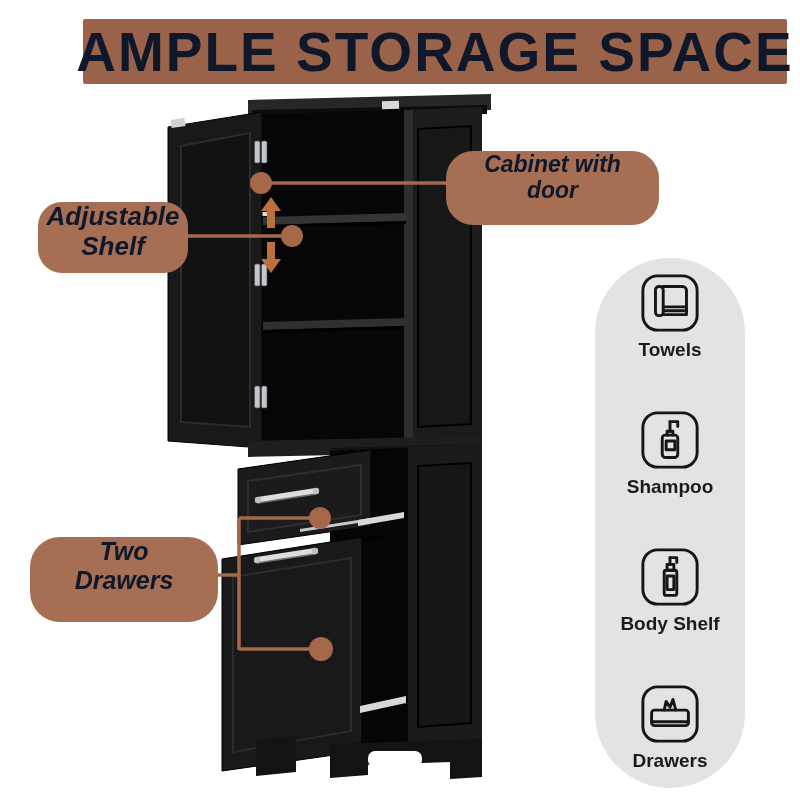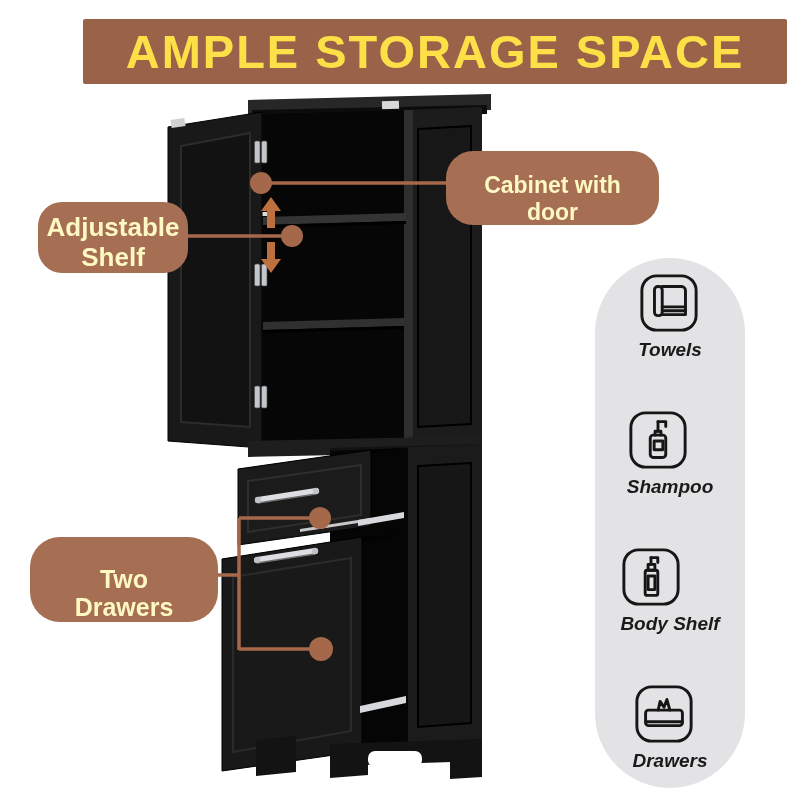--- a/index.html
+++ b/index.html
@@ -6,36 +6,36 @@
   .page{
     position:relative;width:800px;height:800px;background:#ffffff;overflow:hidden;
     font-family:"Liberation Sans",sans-serif;
   }
   .banner{
     position:absolute;left:83px;top:19px;width:704px;height:65px;
     background:#9a6349;border-radius:2px;
     display:flex;align-items:center;justify-content:center;
   }
   .banner span{
-    color:#fde047;font-weight:bold;font-size:47px;letter-spacing:2px;white-space:nowrap;
+    color:#0f172a;font-weight:bold;font-size:55px;letter-spacing:2px;white-space:nowrap;
   }
   .art{position:absolute;left:0;top:0;width:800px;height:800px;}
   .callout{
-    position:absolute;background:#a66e52;color:#fef9c3;font-weight:bold;text-align:center;
-    display:flex;align-items:flex-end;justify-content:center;line-height:1.15;z-index:5;
+    position:absolute;background:#a66e52;color:#0f172a;font-weight:bold;text-align:center;
+    display:flex;align-items:flex-start;justify-content:center;line-height:1.15;z-index:5;font-style:italic;
   }
   .co-door{left:446px;top:151px;width:213px;height:74px;border-radius:27px;font-size:23px;padding:0 14px;box-sizing:border-box;}
   .co-shelf{left:38px;top:202px;width:150px;height:71px;border-radius:24px;font-size:26px;padding:0 14px;box-sizing:border-box;}
   .co-drawers{left:30px;top:537px;width:188px;height:85px;border-radius:30px;font-size:25px;padding:0 24px;box-sizing:border-box;}
   .pill{
     position:absolute;left:595px;top:258px;width:150px;height:530px;background:#e3e3e5;border-radius:75px;
     display:flex;flex-direction:column;align-items:center;justify-content:space-between;
     padding:14px 0 16px 0;box-sizing:border-box;z-index:4;
   }
-  .feature{display:flex;flex-direction:column;font-style:italic;}
+  .feature{display:flex;flex-direction:column;align-items:center;}
   .feature svg{width:62px;height:62px;display:block;}
   .feature-label{margin-top:5px;font-weight:bold;font-size:19px;color:#1a1a1a;white-space:nowrap;}
   .ic{stroke:#161616;stroke-width:3;fill:none;stroke-linecap:round;stroke-linejoin:round;}
   .ic-fill{fill:#161616;stroke:none;}
 </style>
 </head>
 <body>
 
 <div class="page">
 

